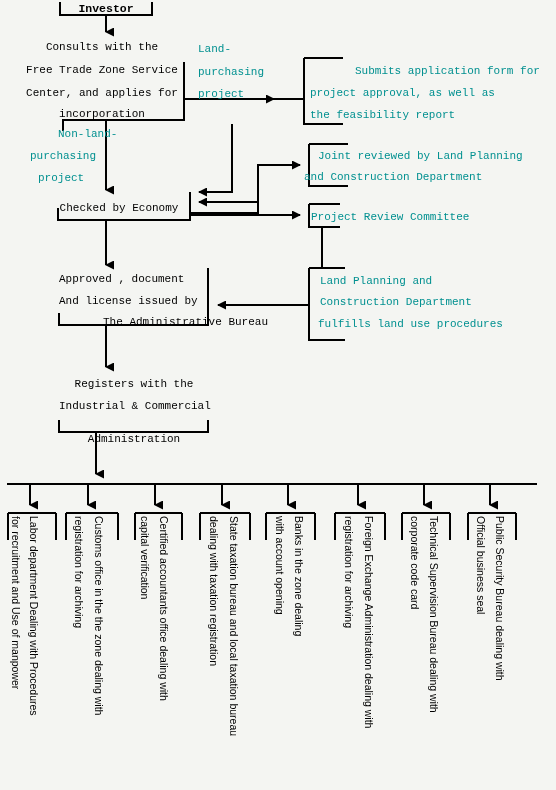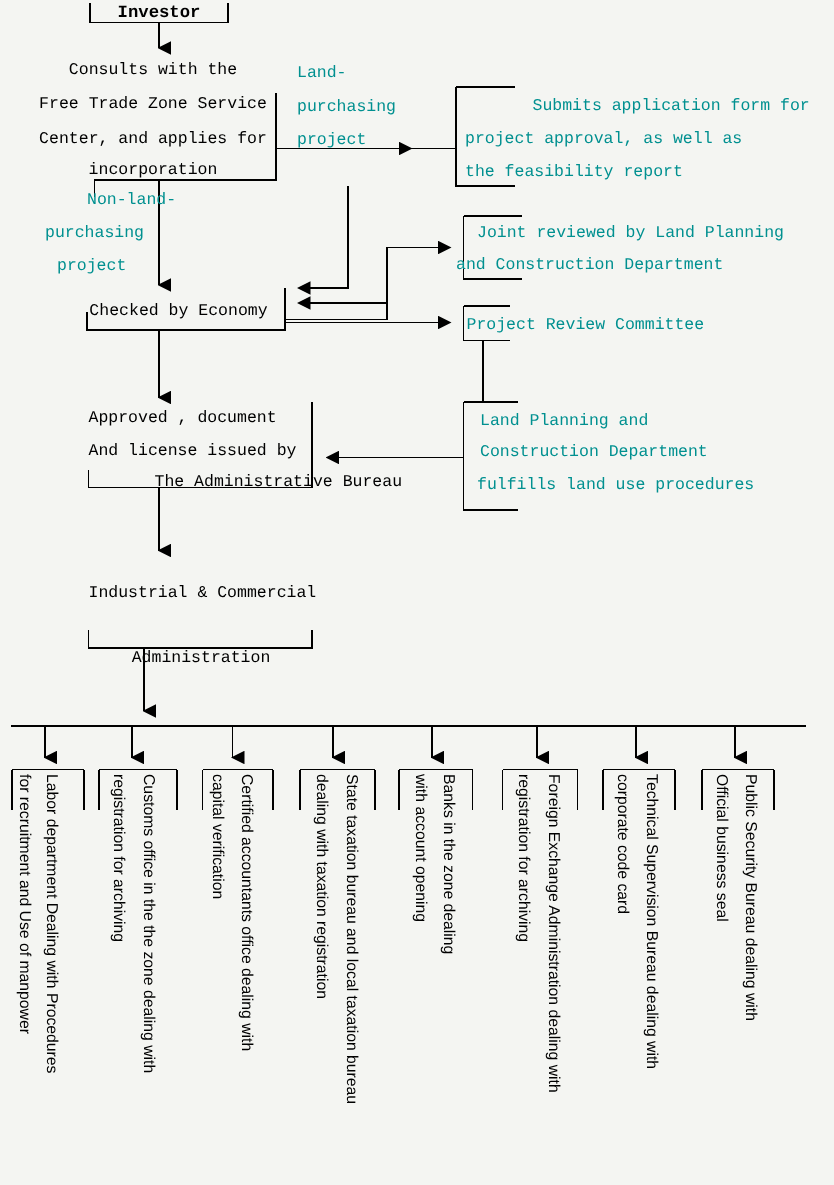--- a/index.html
+++ b/index.html
@@ -132,21 +132,22 @@
   <div class="txt teal" style="left:26px;top:125px;margin-left:32px;">Non-land-</div>
   <div class="txt teal" style="left:30px;top:147px;">purchasing</div>
   <div class="txt teal" style="left:38px;top:169px;">project</div>
 
   <div class="txt ctr" style="left:44px;top:172px;width:150px;margin-top:27px;">Checked by Economy</div>
 
   <div class="txt" style="left:59px;top:270px;">Approved , document</div>
   <div class="txt" style="left:59px;top:292px;">And license issued by</div>
   <div class="txt" style="left:59px;top:313px;padding-left:44px;">The Administrative Bureau</div>
 
-  <div class="txt ctr" style="left:59px;top:387px;width:150px;">Industrial &amp; Commercial</div>
+  <div class="txt ctr" style="left:59px;top:375px;width:150px;">Registers with the</div>
+  <div class="txt ctr" style="left:59px;top:397px;width:150px;">Industrial &amp; Commercial</div>
   <div class="txt ctr" style="left:59px;top:418px;width:150px;margin-top:12px;">Administration</div>
 
   <div class="txt teal" style="left:310px;top:62px;margin-left:45px;">Submits application form for</div>
   <div class="txt teal" style="left:310px;top:84px;">project approval, as well as</div>
   <div class="txt teal" style="left:310px;top:106px;">the feasibility report</div>
 
   <div class="txt teal" style="left:318px;top:147px;">Joint reviewed by Land Planning</div>
   <div class="txt teal" style="left:304px;top:168px;">and Construction Department</div>
 
   <div class="txt teal" style="left:311px;top:208px;">Project Review Committee</div>

